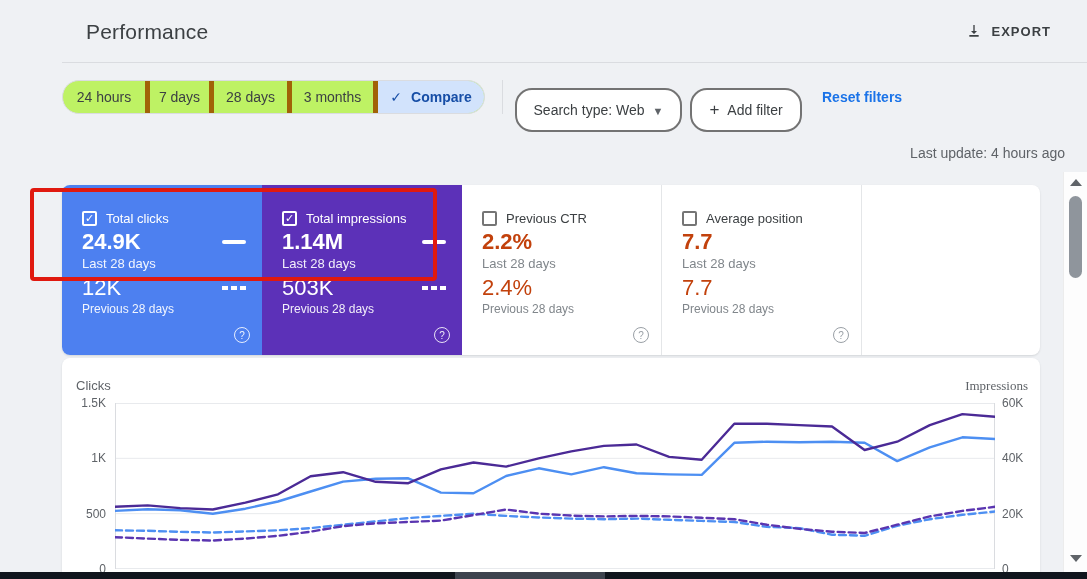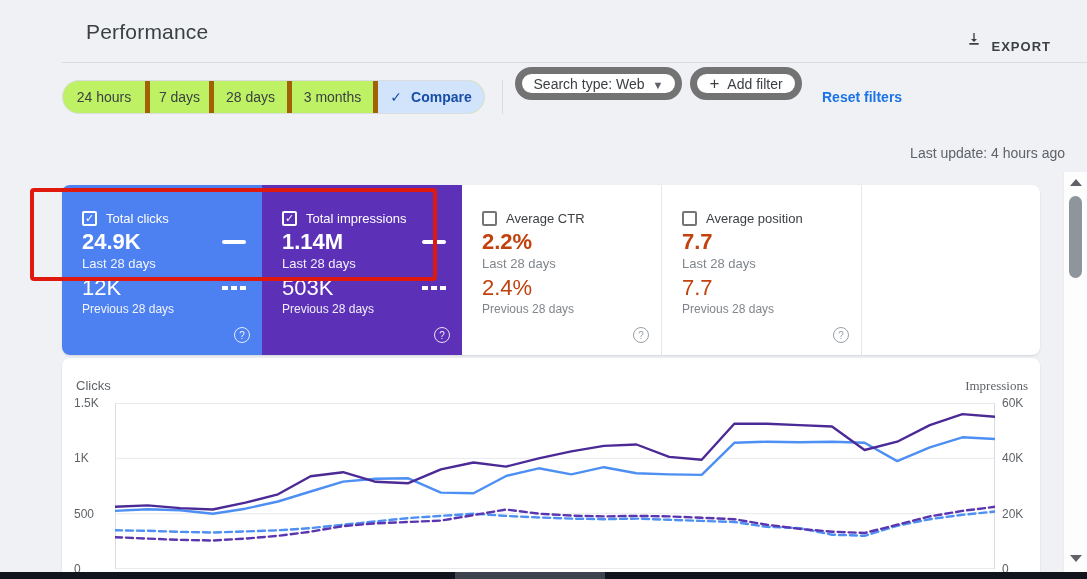--- a/index.html
+++ b/index.html
@@ -3,32 +3,32 @@
 <meta charset="utf-8">
 <style>
   * { box-sizing: border-box; margin: 0; padding: 0; }
   html,body { width:1087px; height:579px; overflow:hidden; }
   body { font-family:"Liberation Sans", sans-serif; background:#eff1f4; position:relative; }
   .abs { position:absolute; }
 
   
   .page-title { left:62px; top:20px; font-size:21px; color:#3c4043; letter-spacing:.2px;margin-left:24px; }
   .export-btn { right:36px; top:23px; display:flex; align-items:center; gap:10px; cursor:pointer; }
-  .export-btn span { font-size:13px; font-weight:bold; letter-spacing:1px; color:#3c4043;margin-top:16px; }
+  .export-btn span { font-size:13px; font-weight:bold; letter-spacing:1px; color:#3c4043; }
   .header-divider { left:62px; right:0; top:62px; height:1px; background:#dadce0; }
 
   
   .tabs-group { left:62px; top:80px; height:34px; display:flex; border:1px solid #dadce0; border-radius:17px; background:#bef264; overflow:hidden; }
   .tab-btn { height:32px; display:flex; align-items:center; justify-content:center; font-size:14px; color:#3c4043; border-left:5px solid #a16207; cursor:pointer; }
   .tab-btn:first-child { border-left:none; }
   .tab-btn.active { background:#d2e3fc; color:#174ea6; font-weight:bold; gap:9px; }
   .tab-btn.active .check { font-size:14px; font-weight:normal; }
   .w24{width:82px}.w7{width:64px}.w28{width:78px}.w3m{width:86px}.wcmp{width:111px}
   .toolbar-sep { left:502px; top:80px; width:1px; height:34px; background:#dadce0; }
-  .pill { top:67px; height:33px; border:7px solid #737373; border-radius:17px; background:#fff;
+  .pill { top:88px; height:44px; border:2px solid #737373; border-radius:17px; background:#fff;
           display:flex; align-items:center; justify-content:center; gap:8px; font-size:14px; color:#3c4043; cursor:pointer; }
   .search-pill { left:515px; width:167px; }
   .caret { font-size:11px; color:#5f6368; margin-top:2px; }
   .addfilter-pill { left:690px; width:112px; }
   .plus { font-size:17px; color:#3c4043; }
   .reset-link { left:822px; top:80px; height:34px; line-height:34px; font-size:14px; font-weight:bold; color:#1a73e8; cursor:pointer; }
 
   .last-update { right:22px; top:145px; font-size:14px; color:#5f6368; }
 
   
@@ -62,21 +62,21 @@
   
   .annotation-rect { left:30px; top:188px; width:407px; height:93px; border:4px solid #e0190f; border-radius:4px; pointer-events:none; z-index:30; }
 
   
   .chart-panel { left:62px; top:358px; width:978px; height:278px; background:#fff; border-radius:8px 8px 0 0;
                  box-shadow:0 1px 2px rgba(60,64,67,.15); overflow:hidden; }
   .axis-title { position:absolute; top:20px; font-size:13px; color:#5f6368; }
   .axis-title.left { left:14px; }
   .axis-title.right { right:12px;font-family:Liberation Serif, serif; }
   .tick { position:absolute; font-size:12px; color:#5f6368; }
-  .tick.l { left:12px; width:44px; text-align:left; }
+  .tick.l { left:0; width:44px; text-align:right; }
   .tick.r { left:940px; width:40px; text-align:left; }
   .t0{top:38px}.t1{top:93px}.t2{top:149px}.t3{top:204px}
   .plot-svg { position:absolute; left:53px; top:45px; width:880px; height:166px; }
 
   
   .bottom-bar { left:0; top:572px; width:1087px; height:7px; background:#10151d; z-index:40; }
   .bottom-bar-light { left:455px; top:0; width:150px; height:7px; background:#3d434e; }
   .scrollbar { left:1063px; top:172px; width:24px; height:400px; background:#fdfdfd; border-left:1px solid #ececec; z-index:20; }
   .sb-up { position:absolute; left:6px; top:7px; width:0; height:0; border-left:6px solid transparent; border-right:6px solid transparent; border-bottom:7px solid #5f6368; cursor:pointer; }
   .sb-down { position:absolute; left:6px; bottom:10px; width:0; height:0; border-left:6px solid transparent; border-right:6px solid transparent; border-top:7px solid #5f6368; cursor:pointer; }
@@ -143,21 +143,21 @@
       <span class="legend-solid"></span>
       <div class="card-period">Last 28 days</div>
       <div class="card-prev-value">503K</div>
       <span class="legend-dashed"></span>
       <div class="card-prev-period">Previous 28 days</div>
       <span class="help-icon">?</span>
     </div>
     <div class="metric-card plain">
       <div class="chk-row">
         <span class="checkbox"></span>
-        <span class="card-label">Average CTR</span>
+        <span class="card-label">Previous CTR</span>
       </div>
       <div class="card-value">2.2%</div>
       <div class="card-period">Last 28 days</div>
       <div class="card-prev-value">2.4%</div>
       <div class="card-prev-period">Previous 28 days</div>
       <span class="help-icon">?</span>
     </div>
     <div class="metric-card plain">
       <div class="chk-row">
         <span class="checkbox"></span>

